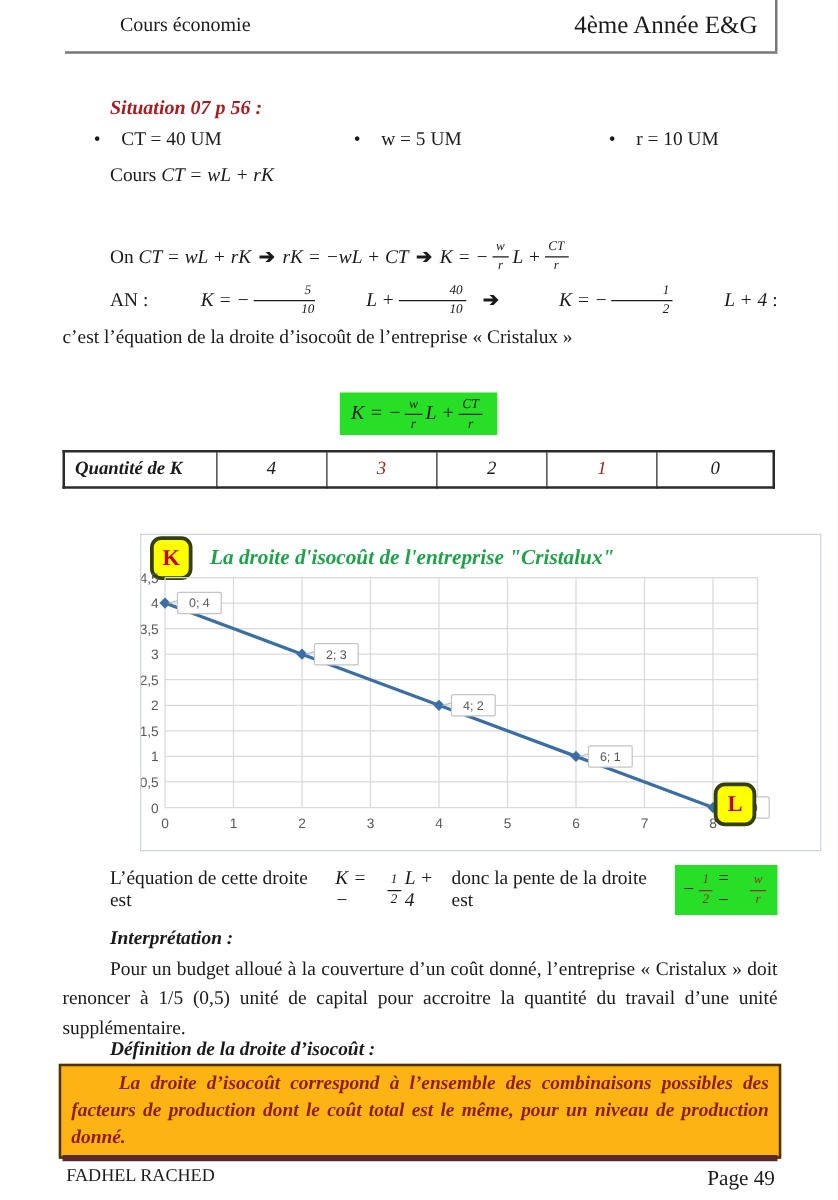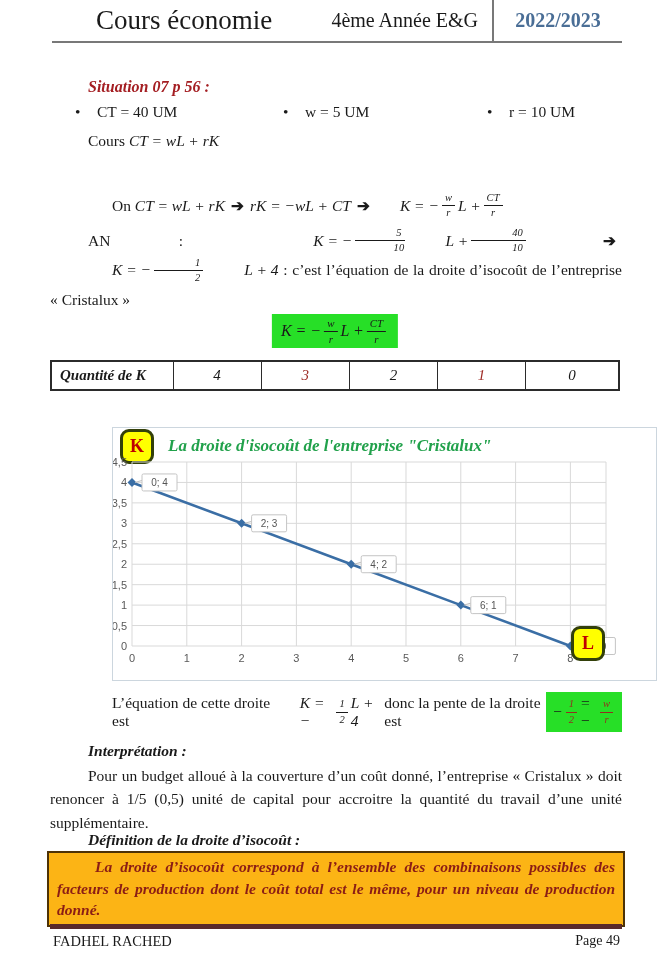--- a/index.html
+++ b/index.html
@@ -8,36 +8,36 @@
     position:relative; width:670px; height:960px; margin:0 auto;
     background:#ffffff; overflow:hidden;
     font-family:"Liberation Serif", serif; color:#1a1a1a;
   }
   
   .header {
     position:absolute; top:0; left:52px; right:48px; height:43px;
     border-bottom:2px solid #787878;
     display:flex; align-items:center;
   }
-  .h-course { font-size:27px; margin-left:44px; }
+  .h-course { font-size:16px; margin-left:44px; }
   .h-grade  { font-size:20px; margin-left:auto; margin-right:14px; }
   .h-divider{ width:2px; align-self:stretch; background:#787878; }
   .h-year   { width:128px; text-align:center; font-size:20px; font-weight:bold; color:#4a6e96; }
 
   
   .line { position:absolute; left:88px; right:48px; font-size:15.5px; }
   .block{ position:absolute; left:50px; right:48px; font-size:15.5px; }
   .sec-title { position:absolute; left:88px; font-size:16px; font-weight:bold; font-style:italic; color:#a41e22; }
   .mi { font-style:italic; }
   .arrow { font-weight:bold; margin:0 6px; font-style:normal; }
   .frac { display:inline-flex; flex-direction:column; vertical-align:middle; text-align:center;
           font-size:0.68em; line-height:1.15; margin:0 3px; font-style:italic; }
   .frac .num { border-bottom:1.3px solid currentColor; padding:0 3px 1px; display:block; }
   .frac .den { padding-top:1px; display:block; }
-  .mrow { display:inline-flex; align-items:center;margin-left:24px; }
+  .mrow { display:inline-flex; align-items:center; }
 
   .bullet-item { position:absolute; font-size:15.5px; }
   .bullet-dot { display:inline-block; width:22px; }
 
   .justify { text-align:justify; }
 
   .green-hl { background:#27df27; padding:3px 9px; display:inline-flex; align-items:center; font-style:italic; }
   .green-box { position:absolute; left:50%; transform:translateX(-50%); }
   .slope-frac-red { color:#93301e; }
 
@@ -76,32 +76,31 @@
     position:absolute; left:47px; right:45px; top:851px;
     background:#fcb415; border:2px solid #4d3206;
     padding:3px 8px 4px 8px;
     font-size:15.5px; font-style:italic; font-weight:bold; color:#8b1d15;
     text-align:justify; text-indent:38px; line-height:1.4;
   }
 
   
   .footer-bar { position:absolute; left:50px; width:572px; top:924px; height:5px; background:#5a2a2a; }
   .footer-author { position:absolute; left:53px; top:933px; font-size:14.5px; }
-  .footer-page  { position:absolute; right:50px; top:933px; font-size:14px; }
+  .footer-page  { position:absolute; right:50px; top:933px; font-size:17px; }
 </style>
 </head>
 <body>
 
 <div class="page">
 
   <div class="header">
     <span class="h-course">Cours économie</span>
     <span class="h-grade">4ème Année E&amp;G</span>
     <span class="h-divider"></span>
-    <span class="h-year">2022/2023</span>
   </div>
 
   <div class="sec-title" style="top:78px;">Situation 07 p 56 :</div>
 
   <div class="bullet-item" style="left:75px; top:103px;">
     <span class="bullet-dot">•</span><span>CT = 40 UM</span>
   </div>
   <div class="bullet-item" style="left:283px; top:103px;">
     <span class="bullet-dot">•</span><span>w = 5 UM</span>
   </div>

